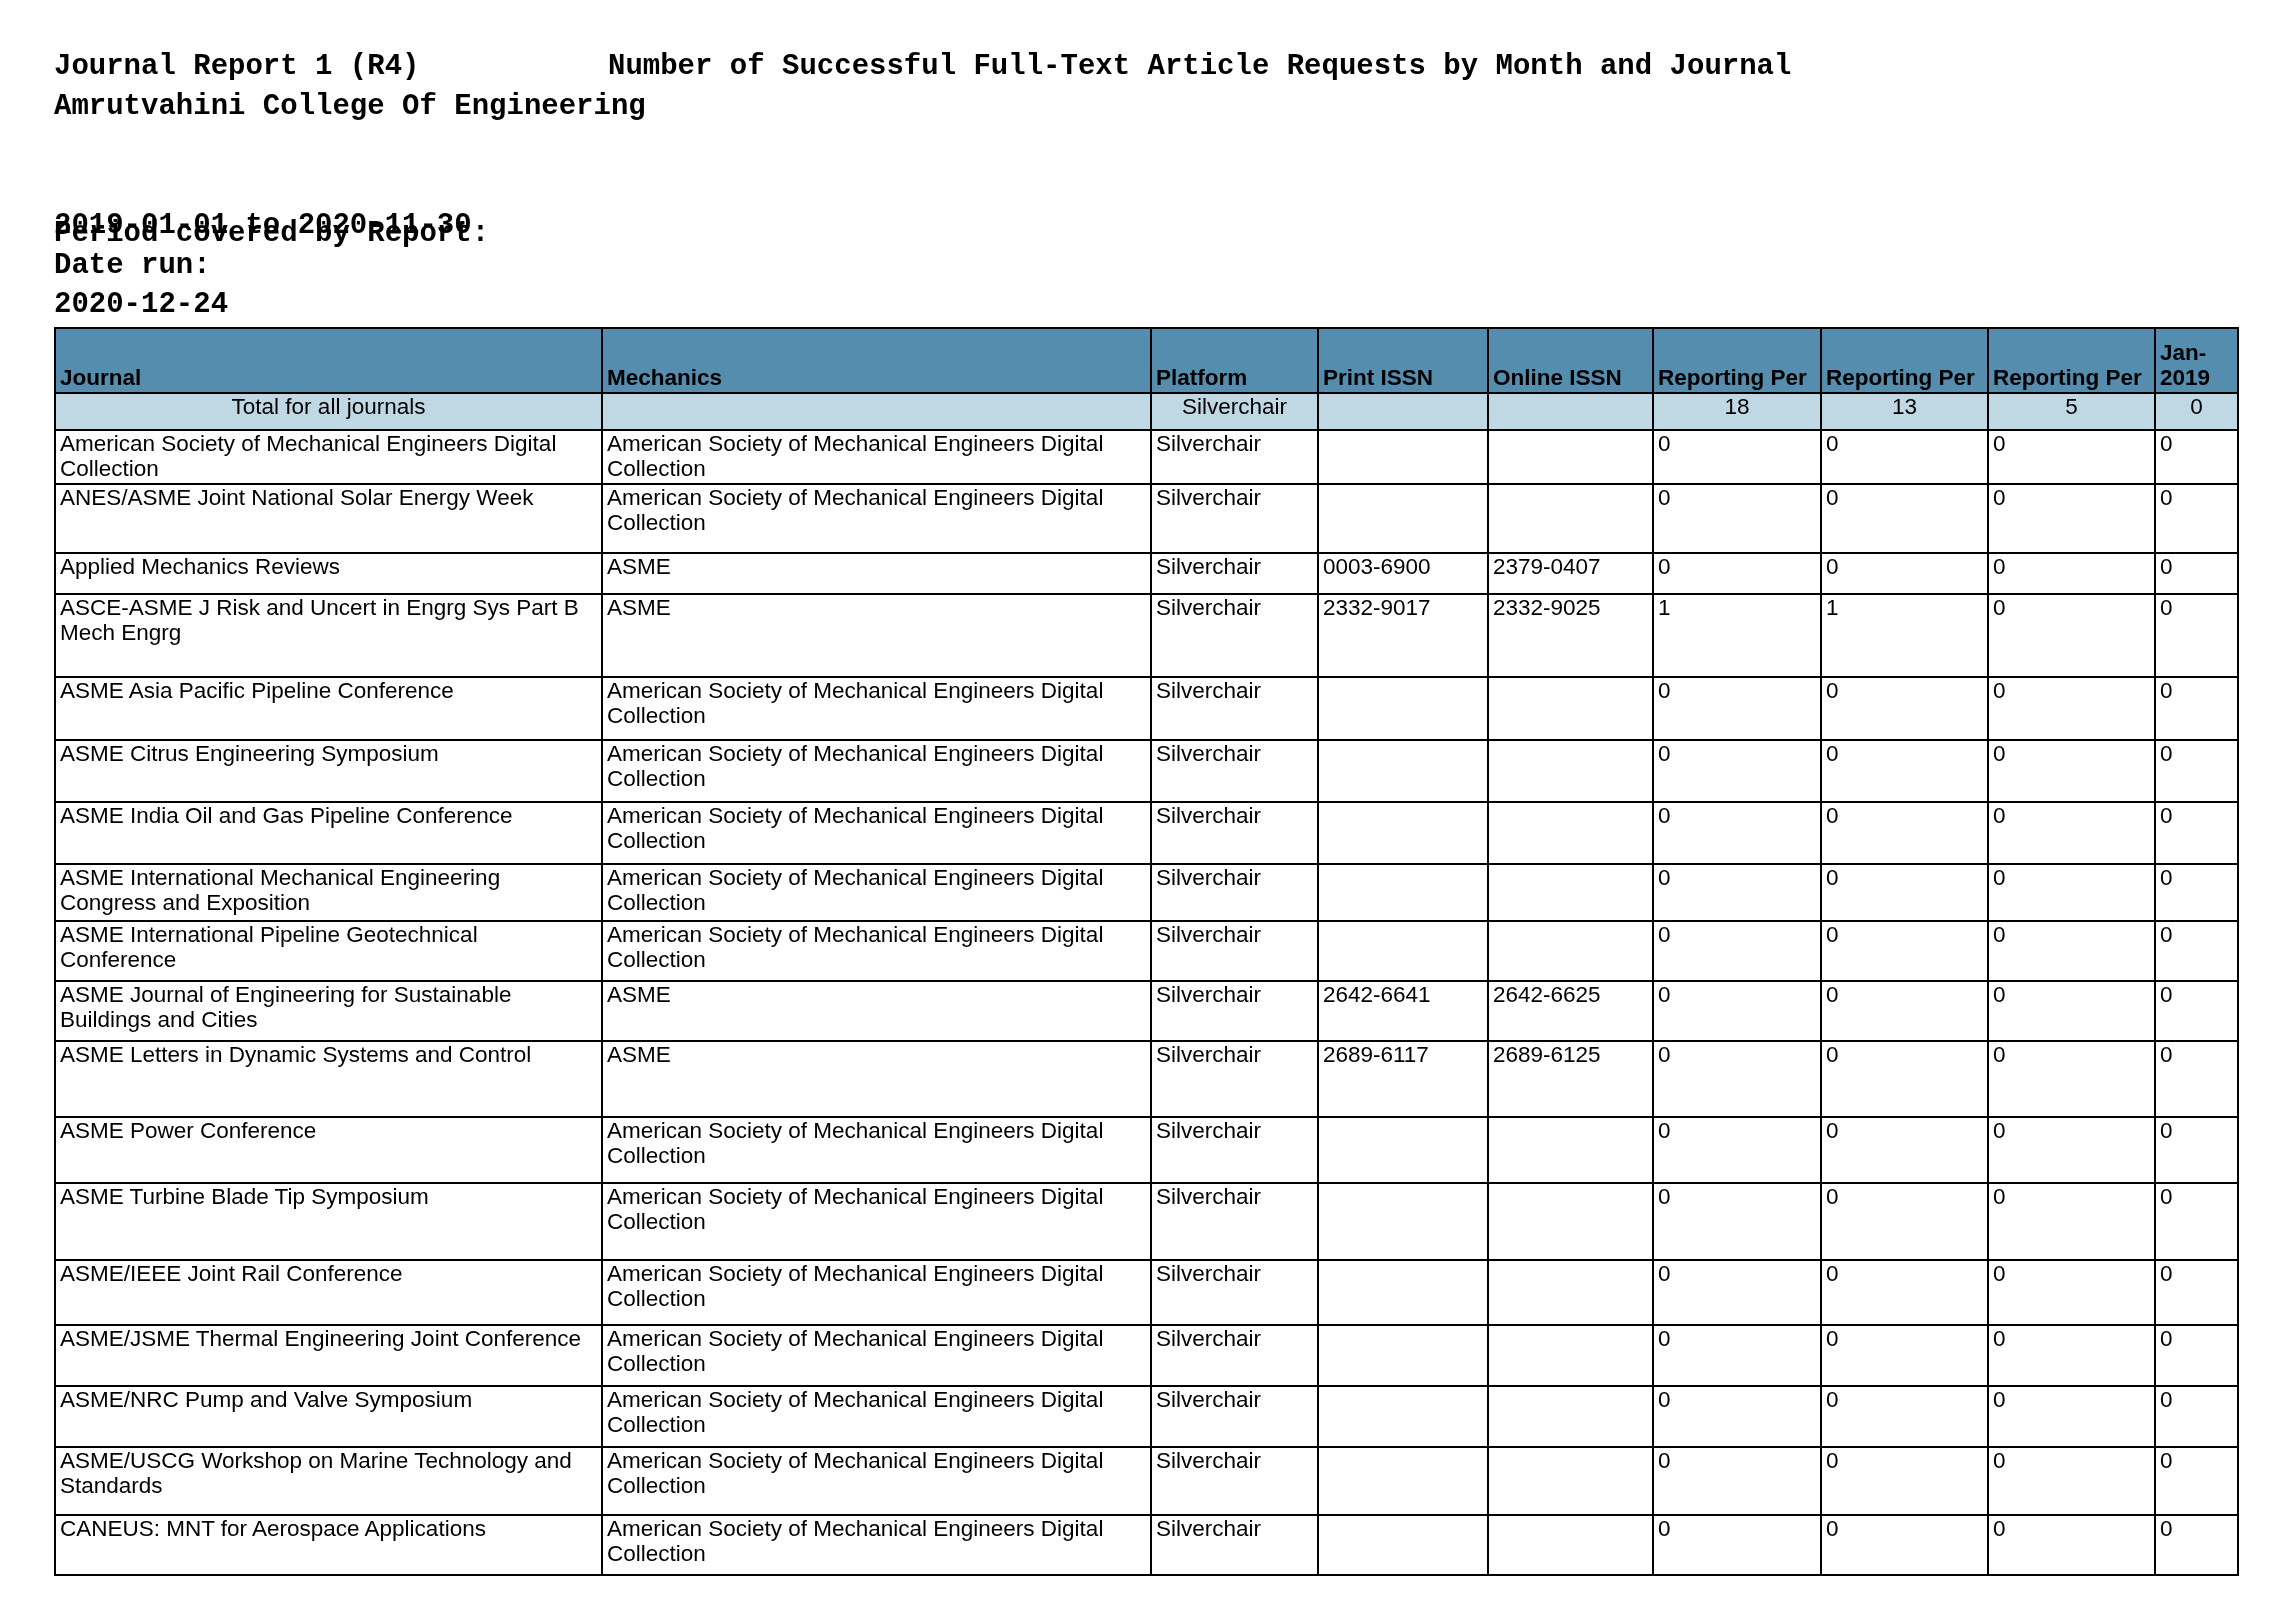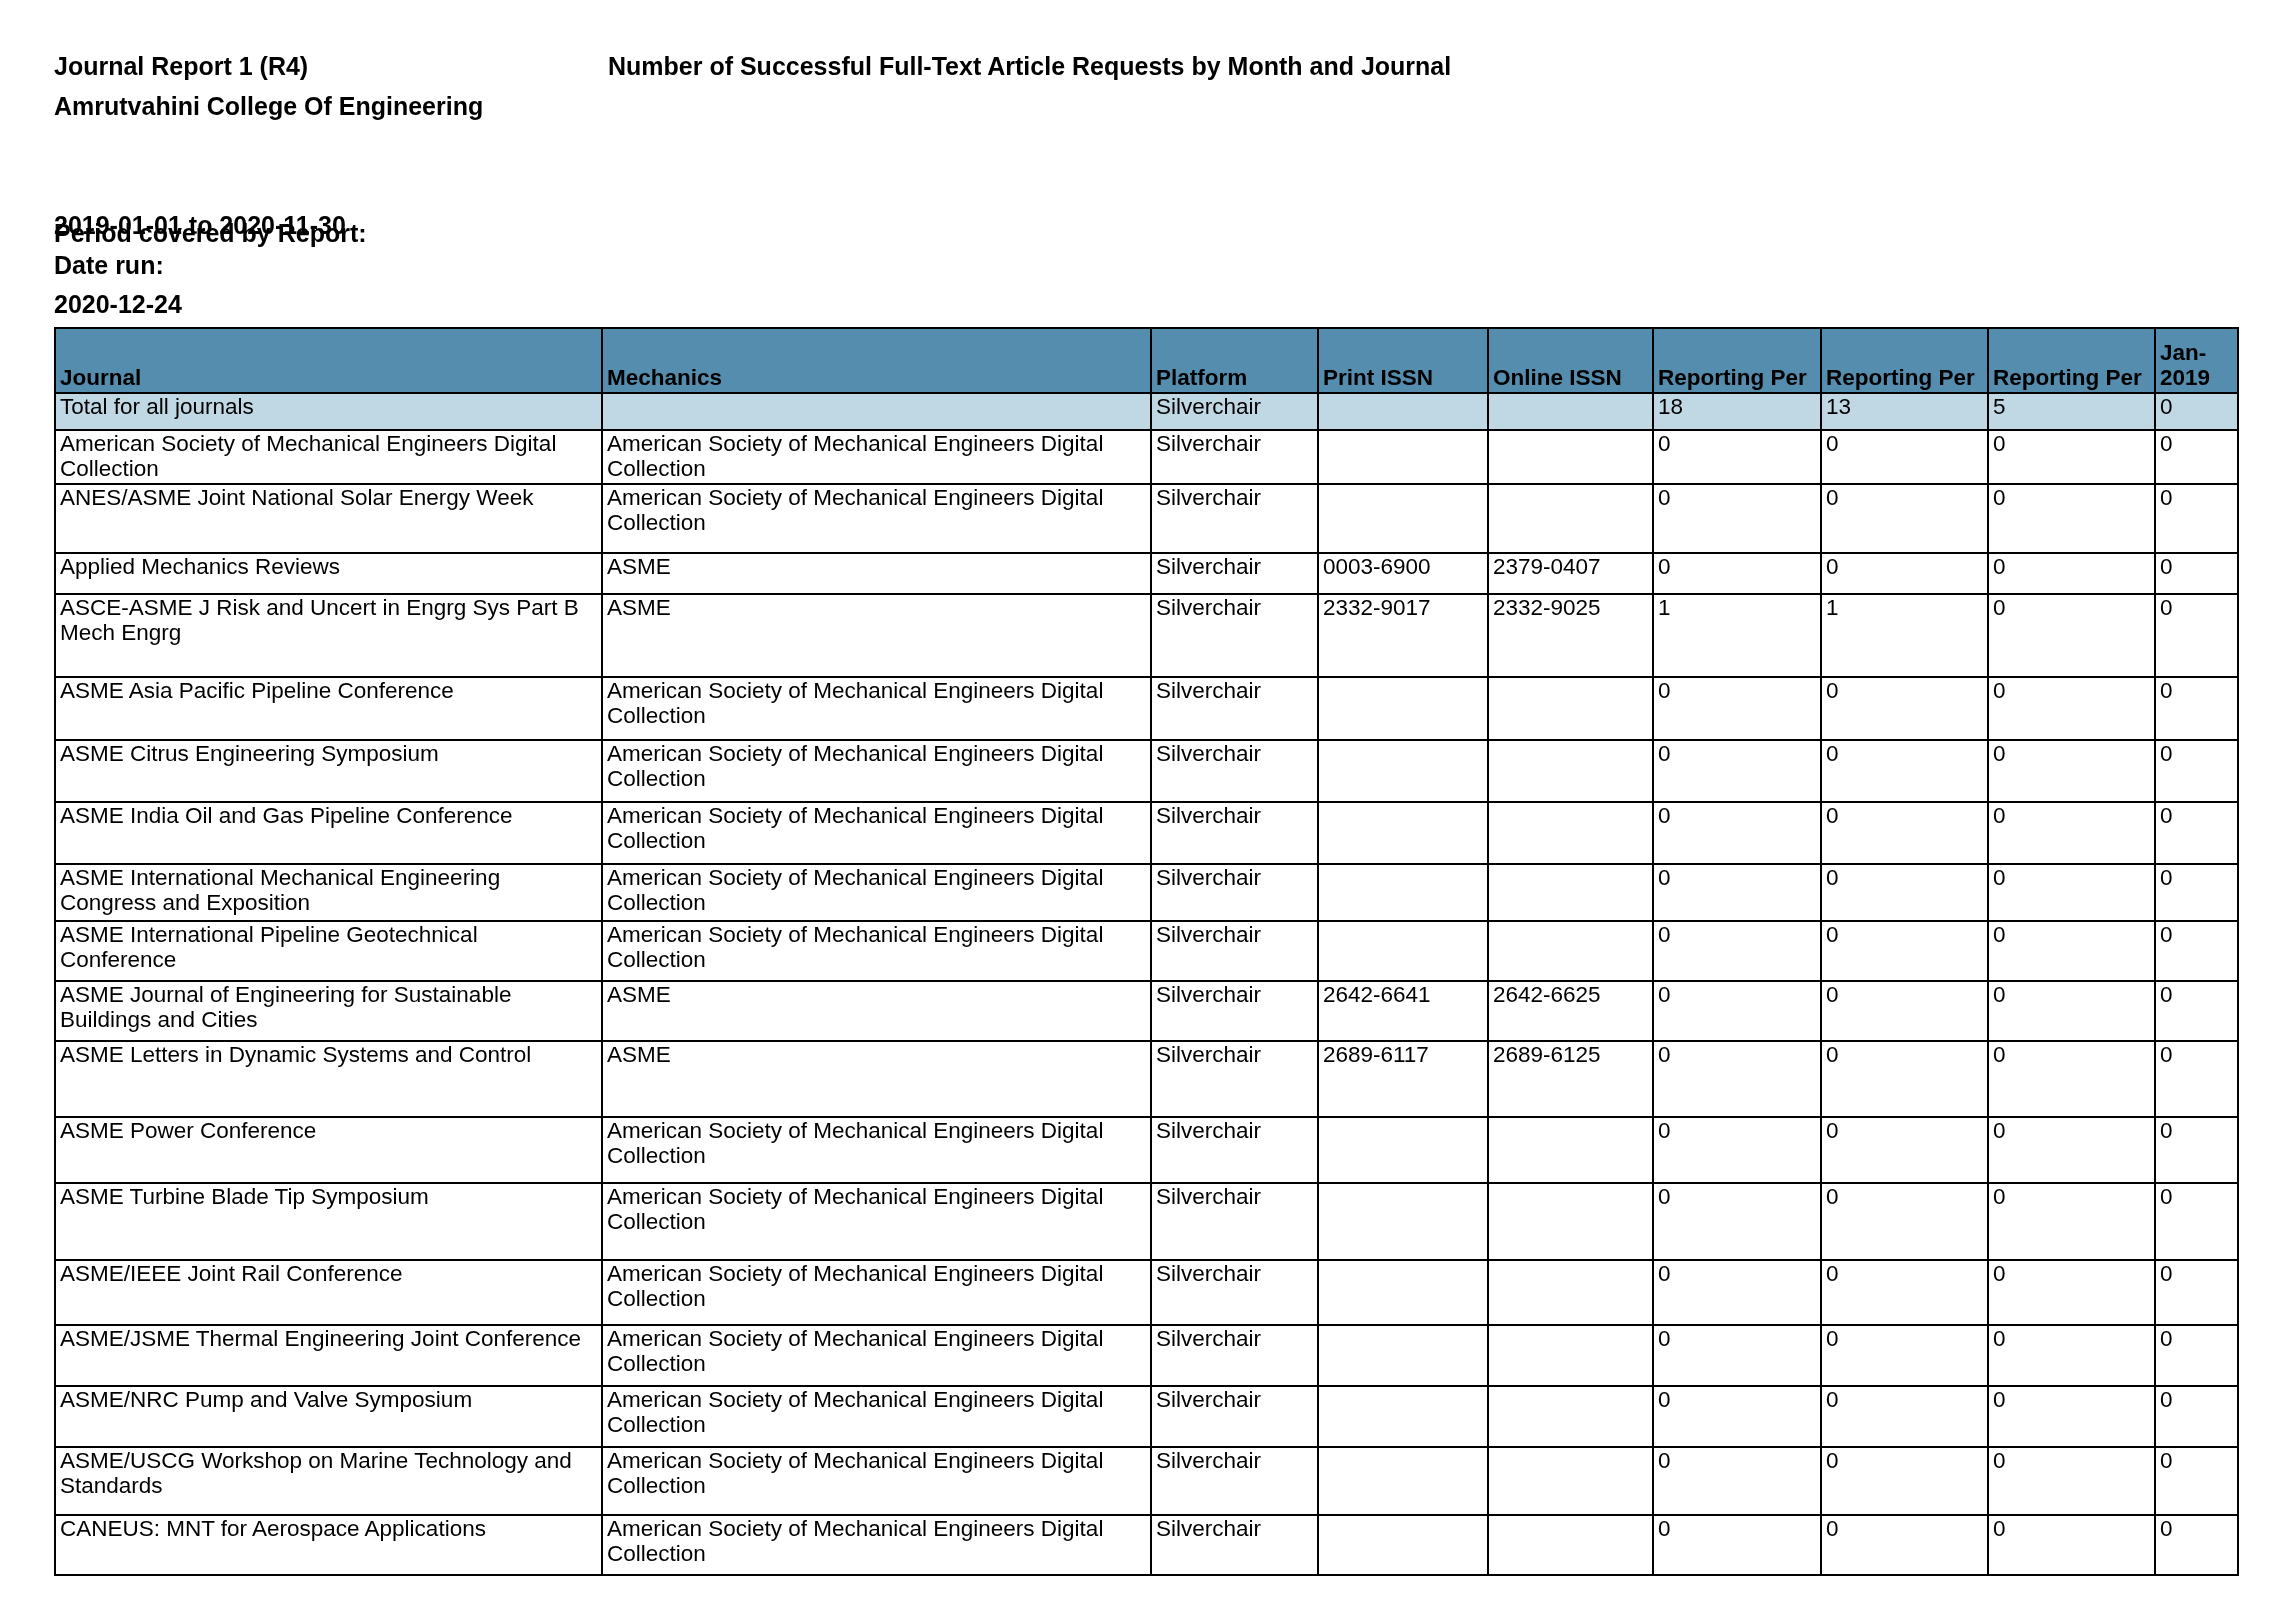--- a/index.html
+++ b/index.html
@@ -8,22 +8,22 @@
     --border-color:#000000;
     --text-color:#000000;
   }
   html,body{margin:0;padding:0;}
   body{
     width:2292px;height:1621px;background:#ffffff;position:relative;
     font-family:"Liberation Sans",sans-serif;color:var(--text-color);
     overflow:hidden;
   }
   .hdr-line{
-    position:absolute;font-weight:bold;font-size:25px;line-height:27.4px;
-    white-space:pre;color:var(--text-color);
+    position:absolute;font-weight:bold;font-size:29px;line-height:27.4px;
+    white-space:pre;color:var(--text-color);font-family:Liberation Mono, monospace;
   }
   #report-title{left:54px;top:53px;}
   #main-title{left:608px;top:53px;}
   #institution{left:54px;top:93px;}
   #period-label{left:54px;top:173px;margin-top:47px;}
   #period-value{left:54px;top:212px;}
   #daterun-label{left:54px;top:252px;}
   #daterun-value{left:54px;top:291px;}
 
   table.report{
@@ -36,21 +36,21 @@
     font-size:22.5px;line-height:24.5px;
     padding:1px 3.9px 2px 3.9px;
     text-align:left;overflow:hidden;
   }
   table.report th{
     background:var(--header-bg);
     font-weight:bold;vertical-align:bottom;white-space:nowrap;
   }
   table.report th.wrap{white-space:normal;word-wrap:break-word;}
   table.report td{vertical-align:top;background:#ffffff;font-weight:normal;}
-  table.report tr.total-row td{background:var(--total-bg);}
+  table.report tr.total-row td{background:var(--total-bg);text-align:center;}
 </style>
 </head>
 <body>
 
 <div id="report-title" class="hdr-line">Journal Report 1 (R4)</div>
 <div id="main-title" class="hdr-line">Number of Successful Full-Text Article Requests by Month and Journal</div>
 <div id="institution" class="hdr-line">Amrutvahini College Of Engineering</div>
 <div id="period-label" class="hdr-line">Period covered by Report:</div>
 <div id="period-value" class="hdr-line">2019-01-01 to 2020-11-30</div>
 <div id="daterun-label" class="hdr-line">Date run:</div>

